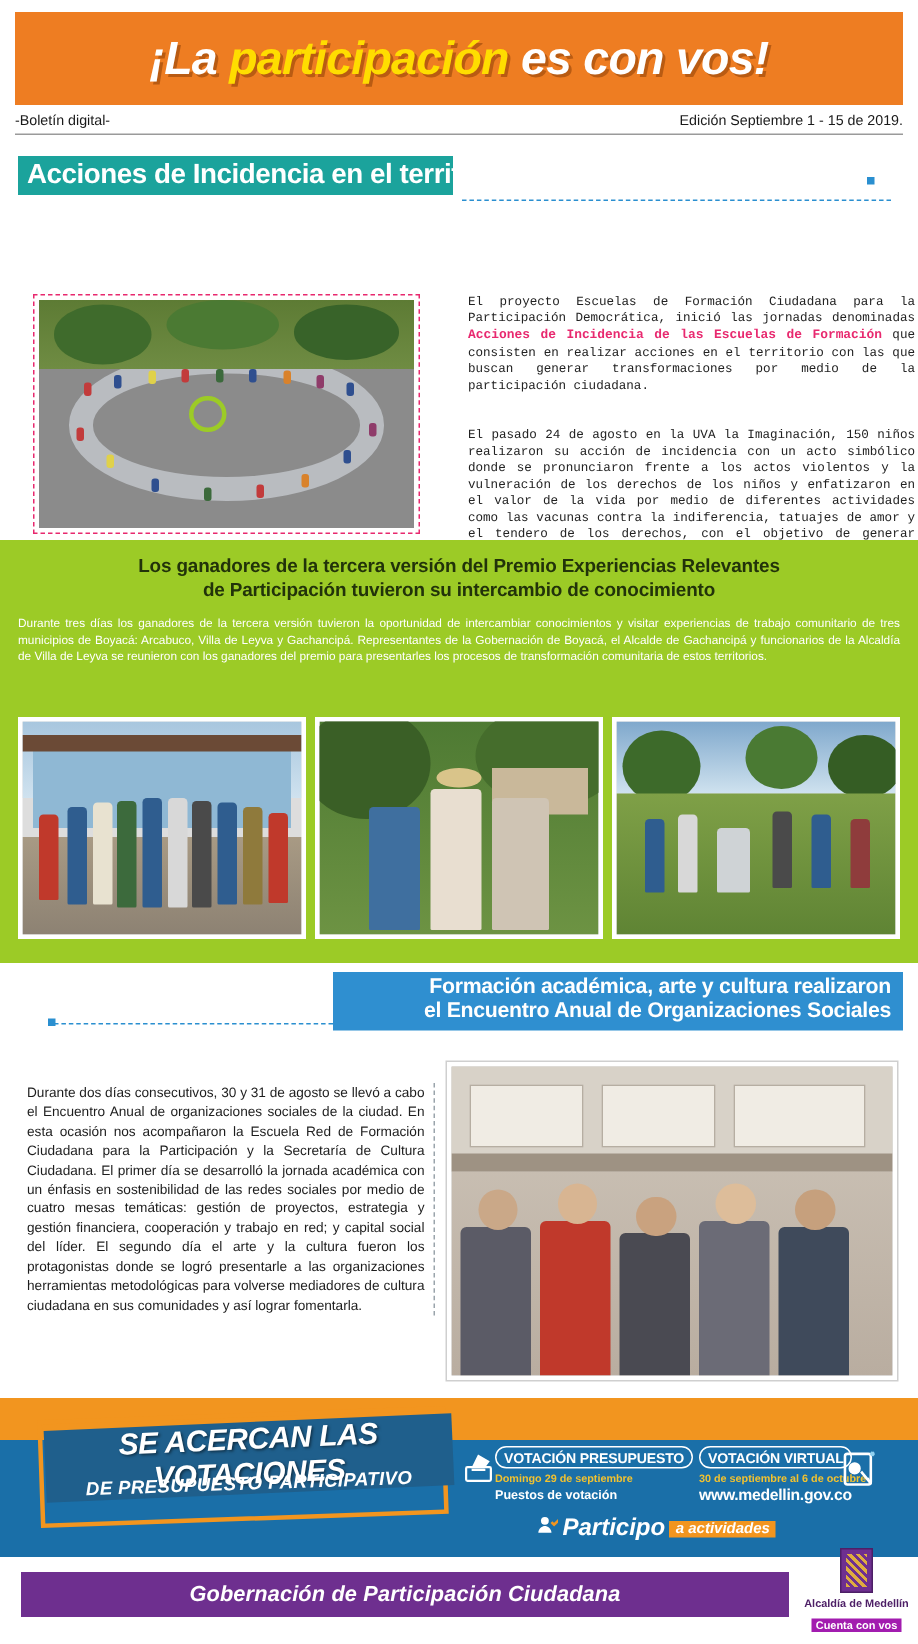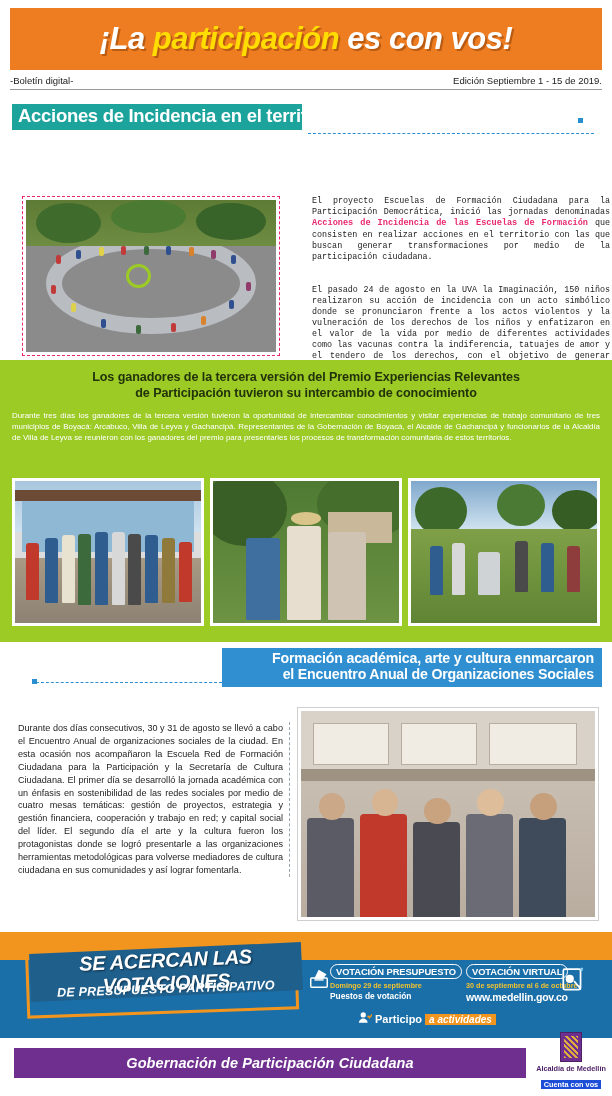--- a/index.html
+++ b/index.html
@@ -313,21 +313,21 @@
   .icon-device { left: 560px; top: 966px; }
 
   .participo {
     position: absolute;
     left: 358px; top: 1010px;
     display: flex;
     align-items: center;
     gap: 3px;
   }
   .participo .pw {
-    font-size: 11px; font-weight: bold; color: #ffffff;
+    font-size: 16px; font-weight: bold; font-style: italic; color: #ffffff;
   }
   .participo .po {
     font-size: 10px; font-weight: bold; font-style: italic;
     background: #f2951f; color: #ffffff; padding: 0 4px;
   }
 
   
   .footer-bar {
     position: absolute;
     left: 14px; top: 1048px;
@@ -362,21 +362,21 @@
     position: absolute;
     left: 3px; top: 3px; right: 3px; bottom: 3px;
     background: repeating-linear-gradient(45deg, #f2c230 0 2px, #6e2f8f 2px 4px);
     opacity: .85;
   }
   .alcaldia .al-name {
     font-size: 7.3px; font-weight: bold; color: #4d1f66; margin-top: 2px;
   }
   .alcaldia .al-tag {
     font-size: 7.3px; font-weight: bold; color: #ffffff;
-    background: #1d4ed8; display: inline-block; padding: 0 3px; margin-top: 1px; text-align: right;
+    background: #a21caf; display: inline-block; padding: 0 3px; margin-top: 1px; text-align: right;
   }
 
   
   .scene { position:absolute; inset:0; }
   .sky { position:absolute; left:0; top:0; right:0; height:42%; background:linear-gradient(#8fb9d8,#cfe2ef); }
   .ground { position:absolute; left:0; bottom:0; right:0; height:62%; background:linear-gradient(#7d9a4e,#5d7b34); }
   .plaza { position:absolute; left:0; bottom:0; right:0; height:78%; background:#8b8b8b; }
   .ring { position:absolute; left:8%; top:22%; width:84%; height:66%; border:16px solid #b9bcc0; border-radius:50%; }
   .crowd-dot { position:absolute; width:5px; height:9px; border-radius:2px; }
   .tree { position:absolute; background:#3f6b2c; border-radius:50%; }
@@ -496,21 +496,21 @@
           <div class="fig" style="left:36%;top:50%;width:12%;height:30%;background:#cfd3d6"></div>
           <div class="fig" style="left:56%;top:42%;width:7%;height:36%;background:#4a4a4a"></div>
           <div class="fig" style="left:70%;top:44%;width:7%;height:34%;background:#2f5d8f"></div>
           <div class="fig" style="left:84%;top:46%;width:7%;height:32%;background:#8f3c3c"></div>
         </div>
       </div>
     </div>
   </div>
 
   <div class="sec3-head">
-    <div>Formación académica, arte y cultura enmarcaron</div>
+    <div>Formación académica, arte y cultura realizaron</div>
     <div>el Encuentro Anual de Organizaciones Sociales</div>
   </div>
   <div class="dash-line-3"></div>
   <div class="dot-sq-3"></div>
 
   <div class="sec3-text">Durante dos días consecutivos, 30 y 31 de agosto se llevó a cabo el Encuentro Anual de organizaciones sociales de la ciudad. En esta ocasión nos acompañaron la Escuela Red de Formación Ciudadana para la Participación y la Secretaría de Cultura Ciudadana. El primer día se desarrolló la jornada académica con un énfasis en sostenibilidad de las redes sociales por medio de cuatro mesas temáticas: gestión de proyectos, estrategia y gestión financiera, cooperación y trabajo en red; y capital social del líder. El segundo día el arte y la cultura fueron los protagonistas donde se logró presentarle a las organizaciones herramientas metodológicas para volverse mediadores de cultura ciudadana en sus comunidades y así lograr fomentarla.</div>
 
   <div class="sec3-photo">
     <div class="scene">
       <div class="hall"></div>

